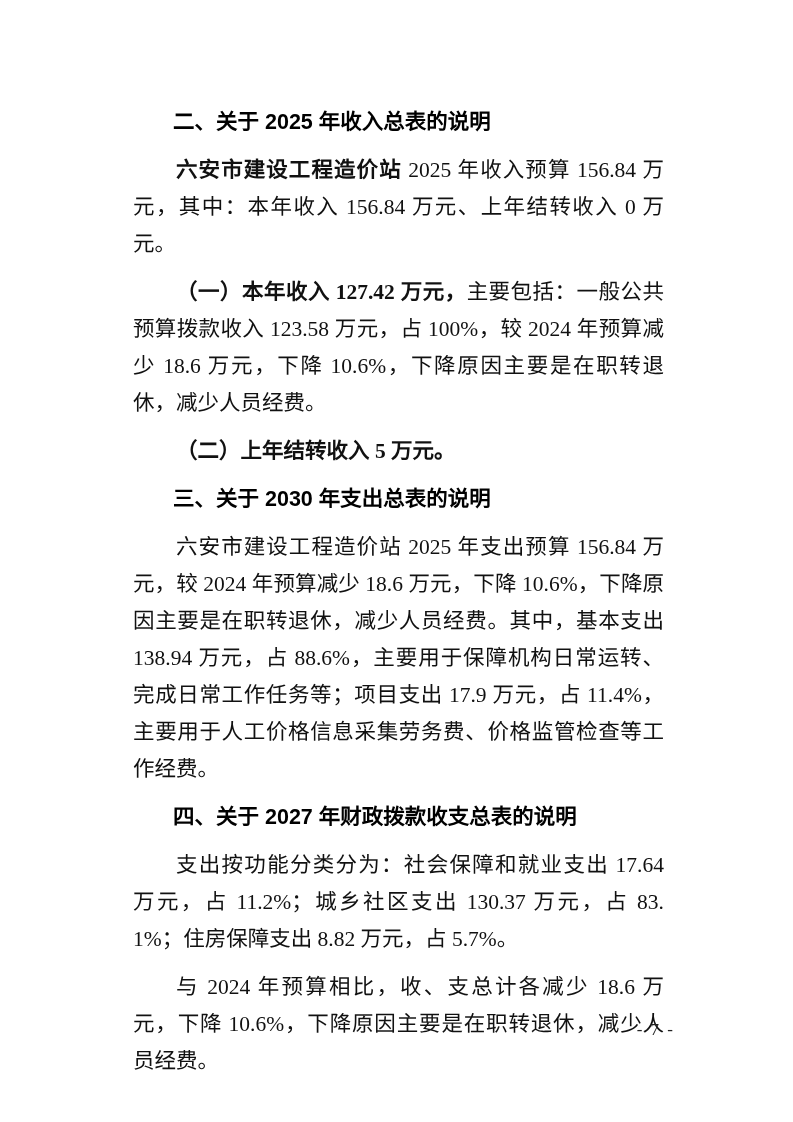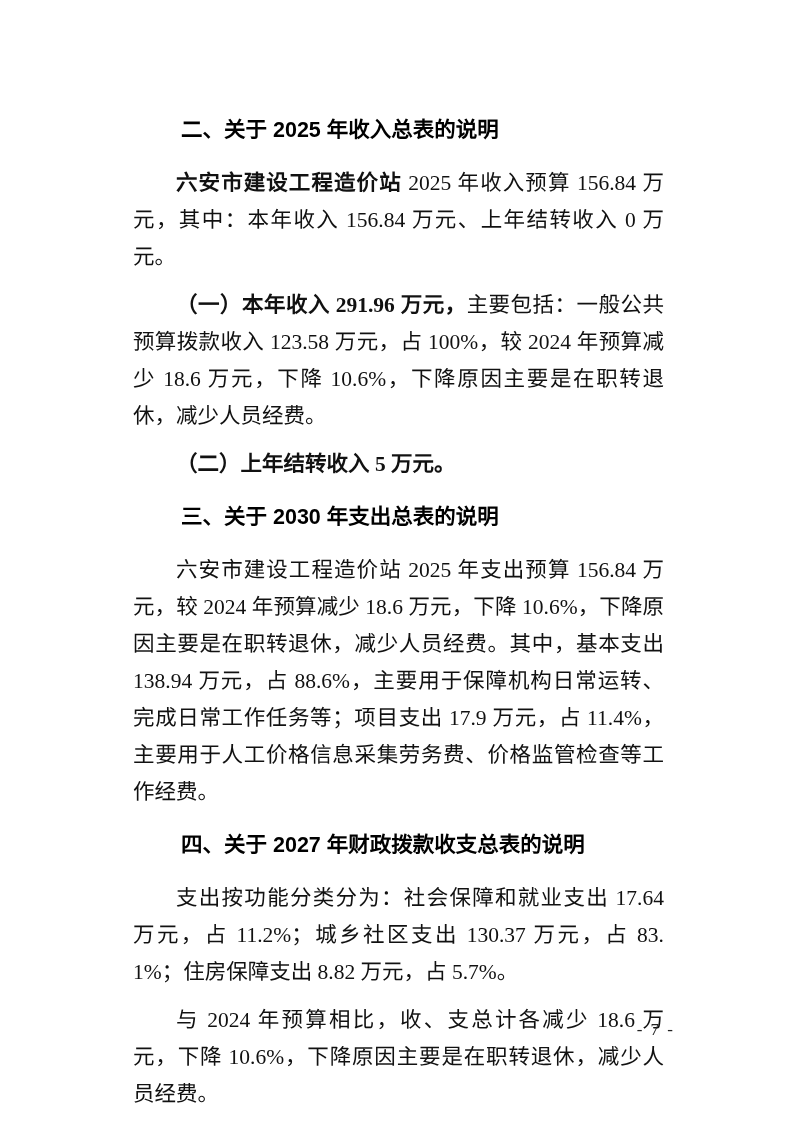--- a/index.html
+++ b/index.html
@@ -25,21 +25,21 @@
   .para {
     margin: 11px;
     font-size: 21.5px;
     line-height: 37px;
     text-align: justify;
     text-justify: inter-ideograph;
     text-indent: 2em;
     word-break: break-all;
   }
   .heading {
-    margin: 16px;
+    margin: 8px;
     font-size: 21.5px;
     line-height: 37px;
     text-indent: 2em;
     font-weight: 700;
     font-family: "Liberation Sans", "DejaVu Sans", sans-serif;
     color: #000000;
   }
   .run-bold {
     font-weight: 700;
   }
@@ -55,21 +55,21 @@
   }
 </style>
 </head>
 <body>
 
 <div class="page">
   <div class="content">
 
     <p class="heading">二、关于 2025 年收入总表的说明</p>
     <p class="para"><span class="run-bold">六安市建设工程造价站</span><span> 2025 年收入预算 156.84 万元，其中：本年收入 156.84 万元、上年结转收入 0 万元。</span></p>
-    <p class="para"><span class="run-bold">（一）本年收入 291.96 万元，</span><span>主要包括：一般公共预算拨款收入 123.58 万元，占 100%，较 2024 年预算减少 18.6 万元，下降 10.6%，下降原因主要是在职转退休，减少人员经费。</span></p>
+    <p class="para"><span class="run-bold">（一）本年收入 127.42 万元，</span><span>主要包括：一般公共预算拨款收入 123.58 万元，占 100%，较 2024 年预算减少 18.6 万元，下降 10.6%，下降原因主要是在职转退休，减少人员经费。</span></p>
     <p class="para"><span class="run-bold">（二）上年结转收入 5 万元。</span></p>
 
     <p class="heading">三、关于 2030 年支出总表的说明</p>
     <p class="para"><span>六安市建设工程造价站 2025 年支出预算 156.84 万元，较 2024 年预算减少 18.6 万元，下降 10.6%，下降原因主要是在职转退休，减少人员经费。其中，基本支出 138.94 万元，占 88.6%，主要用于保障机构日常运转、完成日常工作任务等；项目支出 17.9 万元，占 11.4%，主要用于人工价格信息采集劳务费、价格监管检查等工作经费。</span></p>
 
     <p class="heading">四、关于 2027 年财政拨款收支总表的说明</p>
     <p class="para"><span>支出按功能分类分为：社会保障和就业支出 17.64 万元，占 11.2%；城乡社区支出 130.37 万元，占 83.1%；住房保障支出 8.82 万元，占 5.7%。</span></p>
     <p class="para"><span>与 2024 年预算相比，收、支总计各减少 18.6 万元，下降 10.6%，下降原因主要是在职转退休，减少人员经费。</span></p>
 
   </div>

